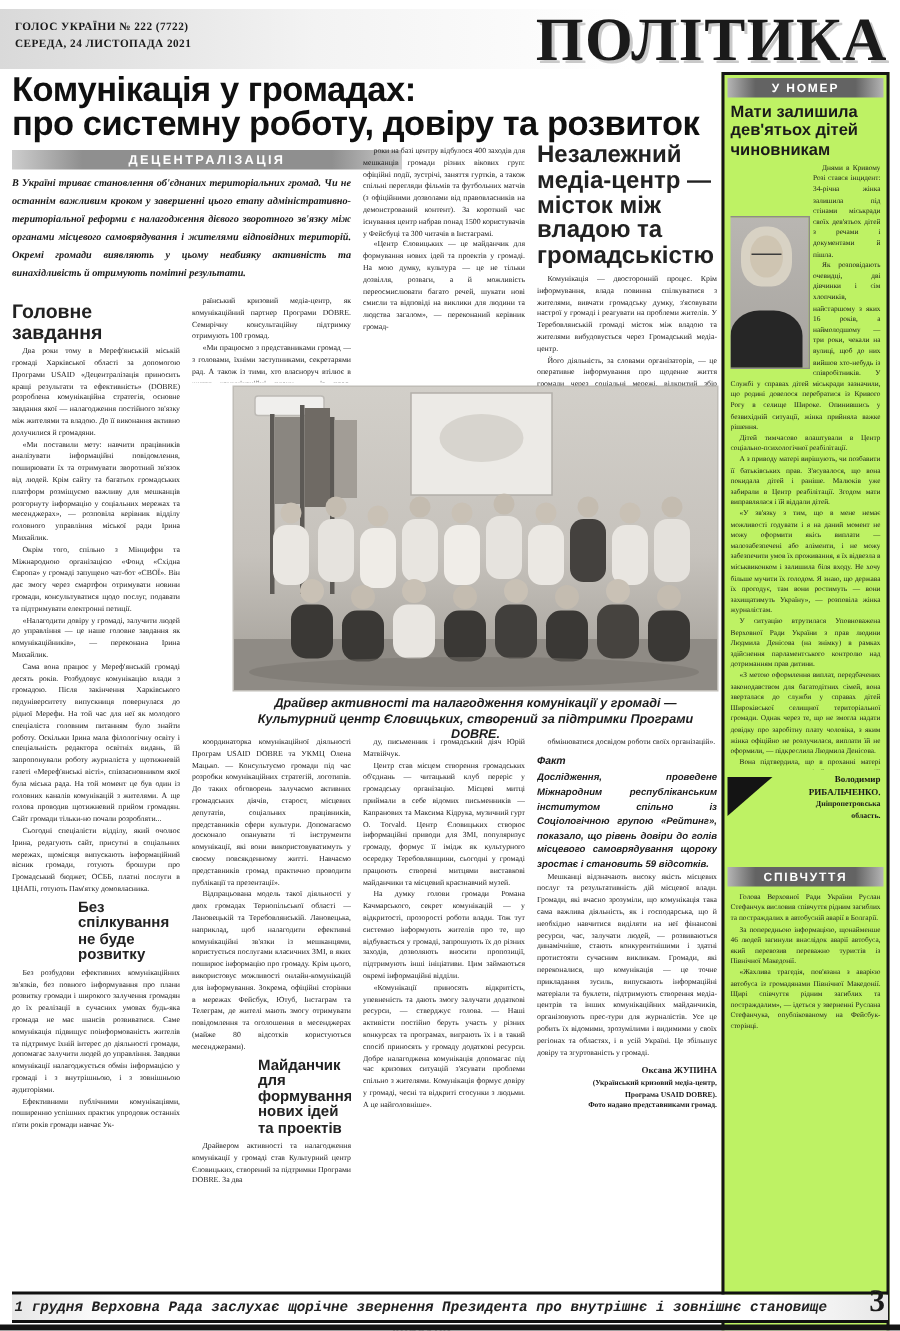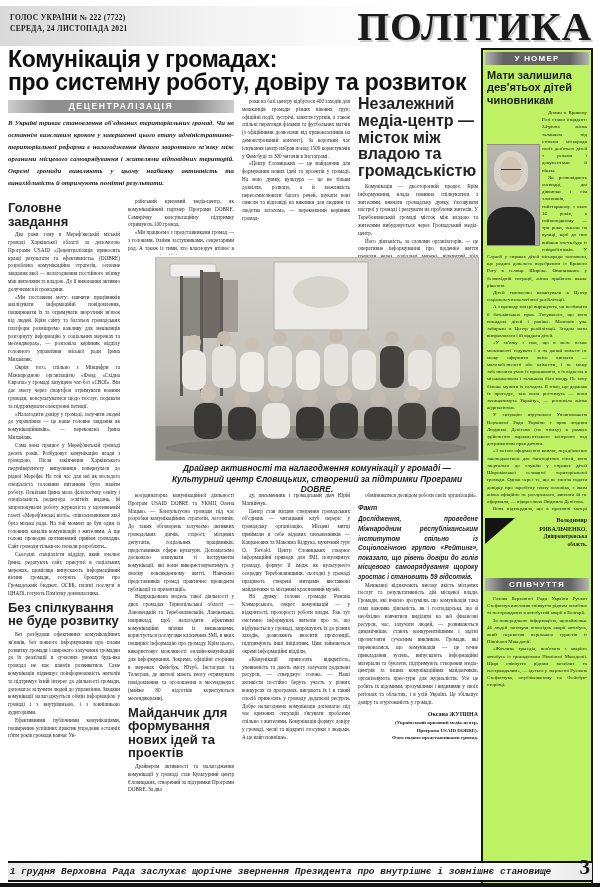--- a/index.html
+++ b/index.html
@@ -10,30 +10,30 @@
              background:linear-gradient(90deg,#d9d9d9,#f3f3f3 35%,#ffffff 70%);}
   .mast-left{position:absolute;left:10px;top:13px;font-weight:bold;font-size:7.5px;line-height:1.45;letter-spacing:.3px;}
   .mast-section{position:absolute;right:8px;top:2px;font-weight:bold;font-size:41px;letter-spacing:1px;
                 text-shadow:2px 2px 0 #c9c9c9;}
   
   .headline{position:absolute;left:8px;top:48px;width:470px;
             font-family:"Liberation Sans",sans-serif;font-weight:700;font-size:23px;line-height:1.02;
             letter-spacing:-.3px;color:#101010;}
   
   .art{position:absolute;left:8px;top:0;width:464px;height:860px;}
-  .kicker{position:absolute;left:0;top:100px;width:226px;height:13px;line-height:13px;text-align:center;
+  .kicker{position:absolute;left:0;top:100px;width:260px;height:13px;line-height:13px;text-align:center;
           background:linear-gradient(90deg,#cdcdcd,#8f8f8f 18%,#8f8f8f 82%,#cdcdcd);
           color:#fff;font-family:"Liberation Sans",sans-serif;font-weight:700;font-size:8.5px;letter-spacing:1.6px;}
   .lede{position:absolute;left:0;top:117px;width:226px;height:80px;overflow:hidden;
         font-weight:bold;font-style:italic;font-size:6.8px;line-height:12px;text-align:justify;}
   .micro{font-size:5.2px;line-height:1.5;text-align:justify;color:#1c1c1c;overflow:hidden;position:absolute;}
   .micro p{margin:0;text-indent:7px;}
   .sec-h{font-family:"Liberation Sans",sans-serif;font-weight:700;color:#222;
          font-size:13px;line-height:1.05;margin:3px 0 3px;text-indent:0 !important;text-align:left;}
-  .sec-h.small{font-size:13px;}
+  .sec-h.small{font-size:10px;margin-left:44px;}
   .col1{left:0;top:198px;width:112px;height:660px;}
   .col2t{left:120px;top:198px;width:106px;height:57px;}
   .col3t{left:234px;top:98px;width:108px;height:157px;}
   .col4t{left:350px;top:96px;width:120px;height:162px;}
   .col4t .sec-h{font-size:16px;margin-top:0;}
   .col2b{left:120px;top:492px;width:106px;height:366px;}
   .col3b{left:234px;top:492px;width:108px;height:366px;}
   .col4b{left:350px;top:492px;width:120px;height:366px;}
   .fact-label{font-family:"Liberation Sans",sans-serif;font-weight:700;font-style:italic;font-size:7px;margin:3px 0 1px;text-indent:0;}
   .fact-box{font-family:"Liberation Sans",sans-serif;font-weight:700;font-style:italic;font-size:6.4px;line-height:1.5;text-align:justify;}

